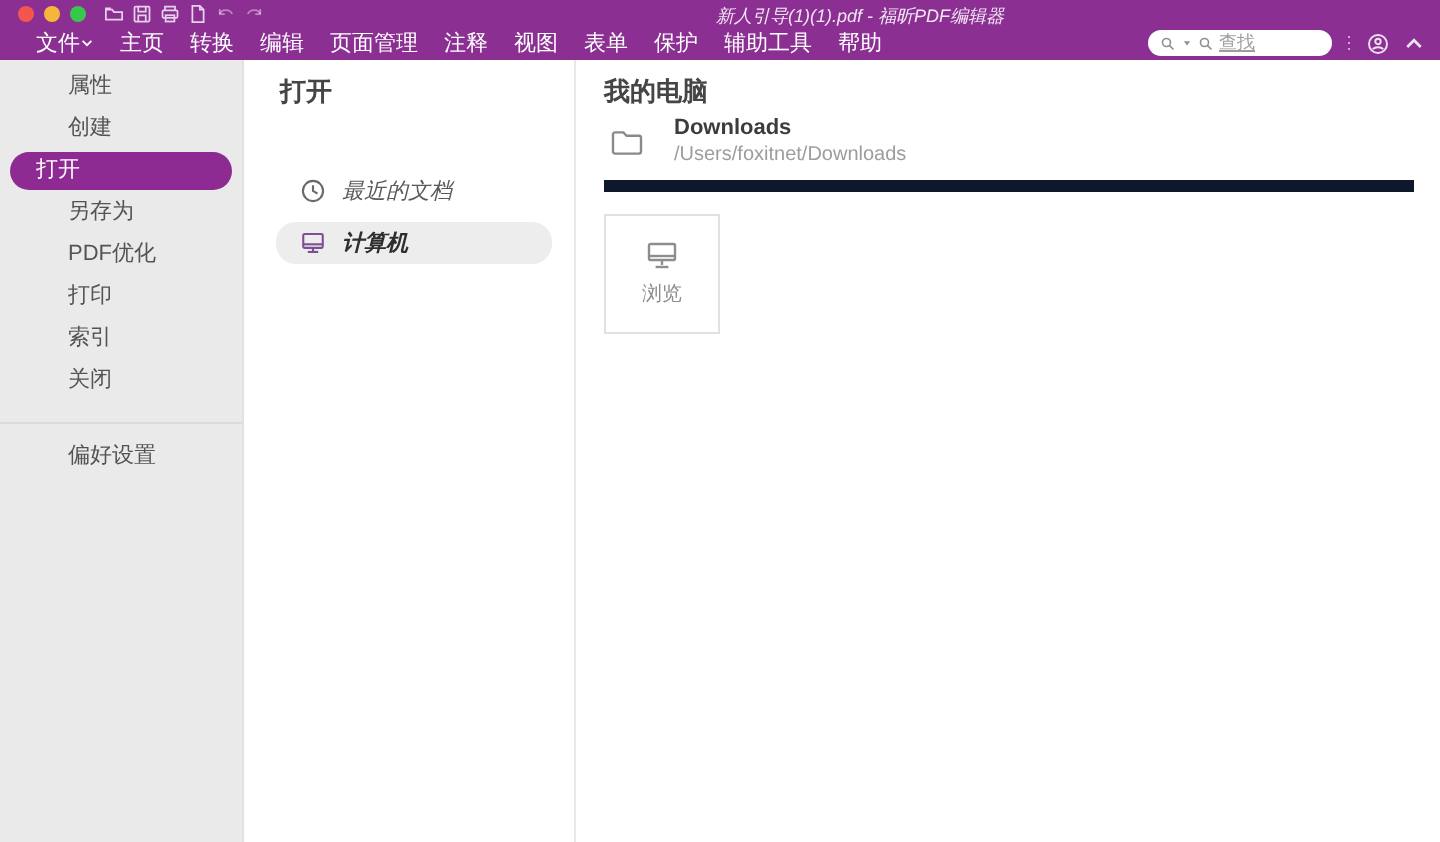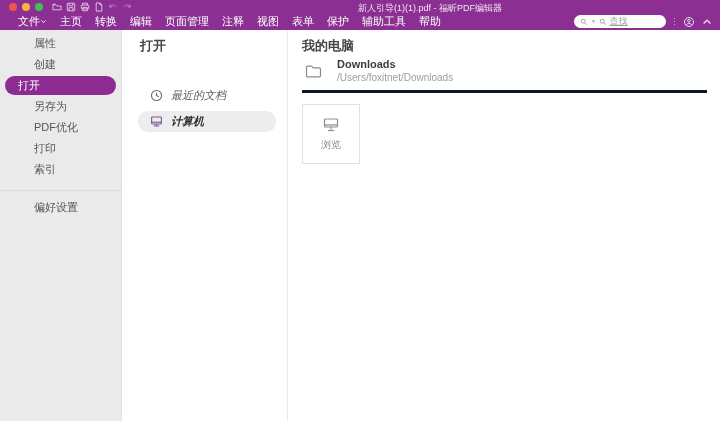--- a/index.html
+++ b/index.html
@@ -1,21 +1,21 @@
 <!DOCTYPE html>
 <html><head>
 <meta charset="utf-8">
 <style>
   html,body{margin:0;padding:0;}
   body{width:720px;height:421px;overflow:hidden;font-family:"Liberation Sans","DejaVu Sans",sans-serif;background:#fff;}
   .app{width:720px;height:421px;display:flex;flex-direction:column;}
 
   
   .titlebar{height:30px;background:#8b3092;flex:0 0 auto;color:#fff;}
-  .tb-row1{height:13px;display:flex;align-items:center;padding-left:9px;position:relative;}
+  .tb-row1{height:13px;display:flex;align-items:center;padding-left:9px;position:relative;font-style:italic;}
   .lights{display:flex;gap:5px;align-items:center;}
   .light{width:8px;height:8px;border-radius:50%;display:inline-block;}
   .light.red{background:#f4564d;}
   .light.yellow{background:#f5b63b;}
   .light.green{background:#39c64e;}
   .quickbar{display:flex;gap:4px;margin-left:9px;align-items:center;}
   .qicon{width:10px;height:10px;color:#e6d2ea;display:inline-flex;}
   .qicon.disabled{color:rgba(255,255,255,0.42);}
   .qicon svg{width:10px;height:10px;}
   .doc-title{position:absolute;left:430px;top:2px;transform:translateX(-50%);font-size:9px;color:#f2e6f4;white-space:nowrap;}
@@ -50,21 +50,21 @@
   .open-list{margin-top:32px;font-style:italic;}
   .open-row{display:flex;align-items:center;gap:8px;height:21px;margin:0 11px 5px 16px;padding-left:12px;border-radius:10px;color:#5a5a5a;font-size:11px;cursor:default;}
   .open-row.selected{background:#ededed;color:#2e2e2e;font-weight:600;}
   .open-row .oicon{width:13px;height:13px;color:#6a6a6a;display:inline-flex;flex:0 0 auto;}
   .open-row.selected .oicon{color:#7c4f92;}
   .open-row svg{width:13px;height:13px;}
 
   
   .computer-panel{flex:1;background:#fff;box-sizing:border-box;padding:8px 13px 0 14px;min-width:0;}
   .recent-label{margin-top:12px;font-size:10px;color:#9a9a9a;line-height:12px;}
-  .folder-row{display:flex;align-items:center;gap:15px;margin-top:3px;padding:2px 0 6px 3px;border-bottom:3px solid #0f172a;cursor:default;}
+  .folder-row{display:flex;align-items:center;gap:15px;margin-top:3px;padding:2px 0 6px 3px;border-bottom:6px solid #0f172a;cursor:default;}
   .folder-row .ficon{width:17px;height:16px;color:#8a8a8a;display:inline-flex;flex:0 0 auto;}
   .folder-row svg{width:17px;height:16px;}
   .folder-name{font-size:11px;font-weight:600;color:#3c3c3c;line-height:13px;}
   .folder-path{font-size:10px;color:#9d9d9d;line-height:12px;margin-top:1px;}
   .browse-tile{margin-top:11px;width:58px;height:60px;border:1px solid #e2e1e2;background:#fff;box-sizing:border-box;display:flex;flex-direction:column;align-items:center;justify-content:center;gap:7px;cursor:default;}
   .browse-tile .bicon{width:16px;height:14px;color:#8d8d8d;display:inline-flex;}
   .browse-tile svg{width:16px;height:14px;}
   .browse-label{font-size:10px;color:#8c8c8c;line-height:11px;}
 </style>
 </head>
@@ -199,20 +199,21 @@
   <div class="main">
 
     <aside class="sidebar">
       <div class="side-item">属性</div>
       <div class="side-item">创建</div>
       <div class="side-item selected">打开</div>
       <div class="side-item">另存为</div>
       <div class="side-item">PDF优化</div>
       <div class="side-item">打印</div>
       <div class="side-item">索引</div>
+      <div class="side-item">关闭</div>
       <hr class="side-sep">
       <div class="side-item">偏好设置</div>
     </aside>
 
     <section class="open-panel">
       <div class="panel-title">打开</div>
       <div class="open-list">
         <div class="open-row">
           <span class="oicon">
             <svg viewBox="0 0 16 16" fill="none" stroke="currentColor" stroke-width="1.3">

